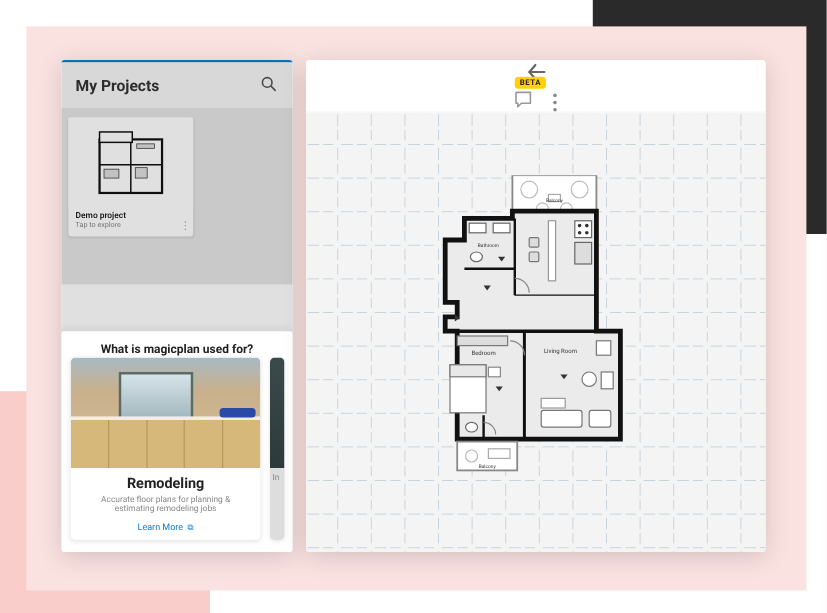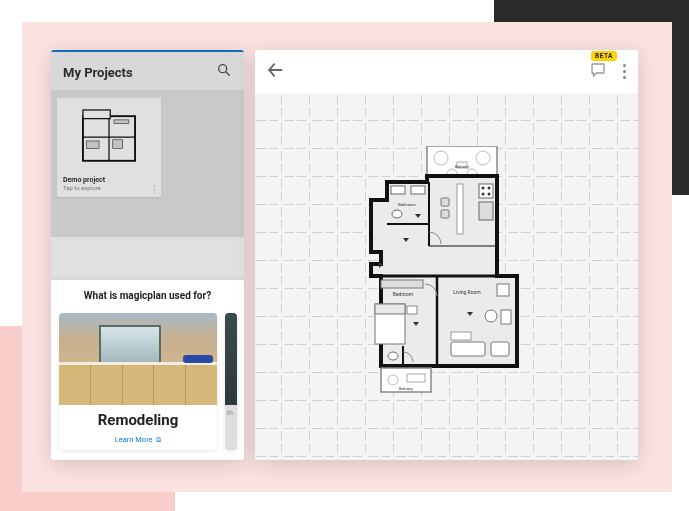--- a/index.html
+++ b/index.html
@@ -126,21 +126,21 @@
     border-top-right-radius: 2px;
     padding: 10px 8px 10px;
     box-shadow: 0 -2px 6px rgba(0,0,0,0.06);
     z-index: 6;
   }
   .sheet-title {
     text-align: center;
     font-size: 10px;
     font-weight: 700;
     color: #222;
-    margin-bottom: 12px;
+    margin-bottom: 1px;
   }
   .sheet-cards {
     display: flex;
     gap: 8px;
   }
   .sheet-card {
     width: 158px;
     background: #fff;
     border-radius: 4px;
     overflow: hidden;
@@ -191,21 +191,21 @@
     background: #f3ede4;
   }
   .blue-item {
     position: absolute;
     bottom: 42px; right: 4px;
     width: 30px; height: 8px;
     background: #2a4aa8;
     border-radius: 3px;
   }
   .sheet-card-title {
-    font-size: 15px;
+    font-size: 12px;
     font-weight: 700;
     text-align: center;
     margin-top: 6px;
     color: #222;
   }
   .sheet-card-desc {
     font-size: 7px;
     text-align: center;
     color: #888;
     padding: 2px 8px 0;
@@ -237,20 +237,21 @@
     overflow: hidden;
   }
   .right-header {
     height: 44px;
     display: flex;
     align-items: center;
     justify-content: space-between;
     padding: 0 10px;
     background: #fff;
     border-bottom: 1px solid rgba(0,0,0,0.03);
+    flex-direction: column;
   }
   .back-btn svg { width: 20px; height: 20px; stroke: #666; }
   .right-header-actions {
     display: flex;
     align-items: center;
     gap: 14px;
   }
   .chat-wrap {
     position: relative;
   }
@@ -364,20 +365,21 @@
           <div class="blue-item"></div>
           <div class="cabs">
             <div class="cab"></div>
               <div class="cab"></div>
               <div class="cab"></div>
               <div class="cab"></div>
               <div class="cab"></div>
           </div>
         </div>
         <div class="sheet-card-title">Remodeling</div>
+        <div class="sheet-card-desc">Accurate floor plans for planning &amp; estimating remodeling jobs</div>
         <div class="learn-more">
           <span>Learn More</span><span class="ext"> ⧉</span>
         </div>
       </div>
       <div class="sheet-card-peek">
         <div class="peek-img"></div>
         <div style="font-size:7px;color:#888;text-align:left;padding:4px 0 0 2px;">In</div>
       </div>
     </div>
   </div>

